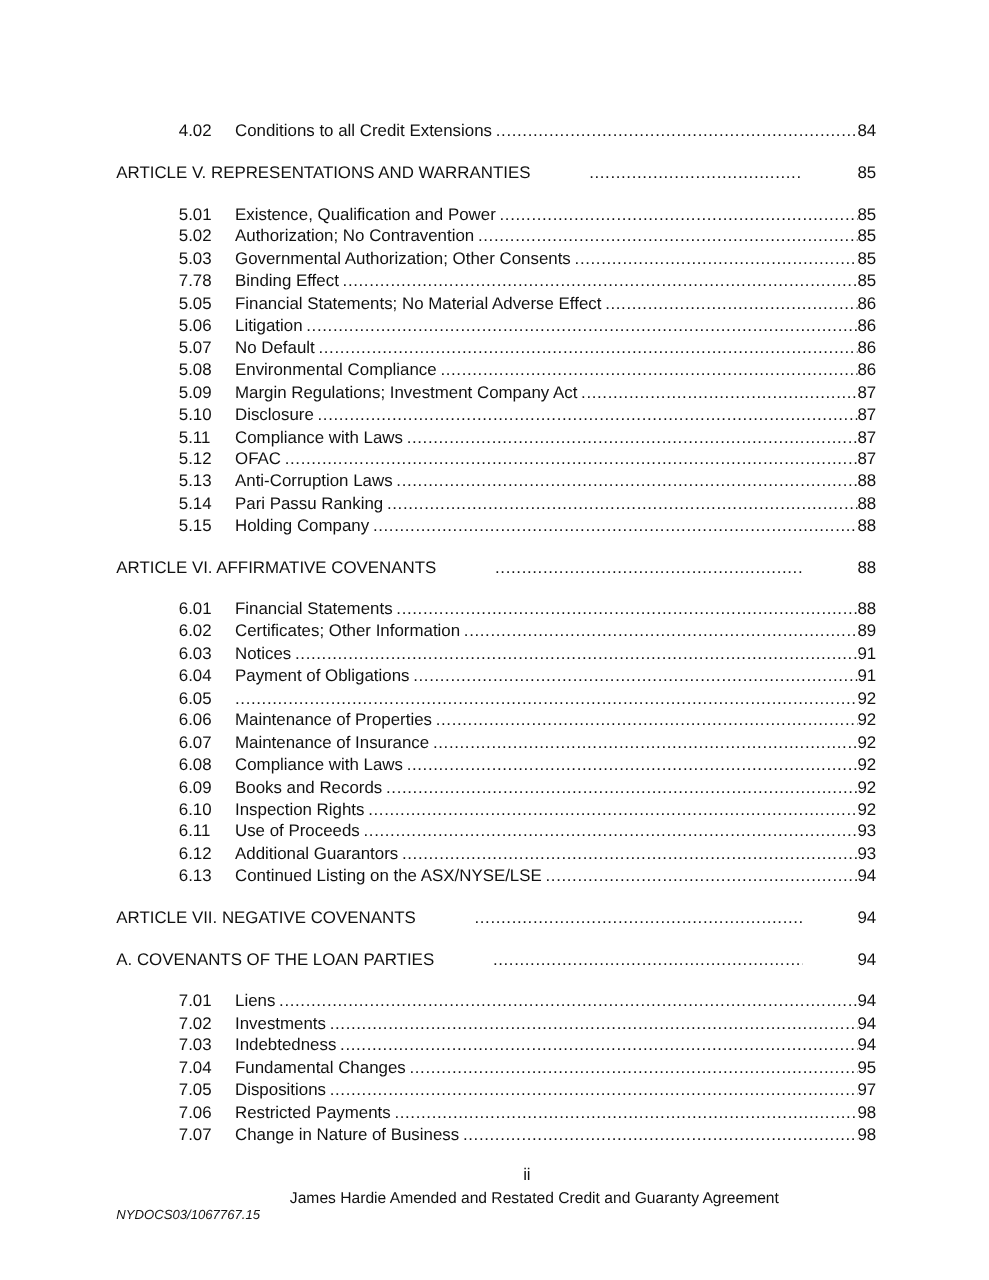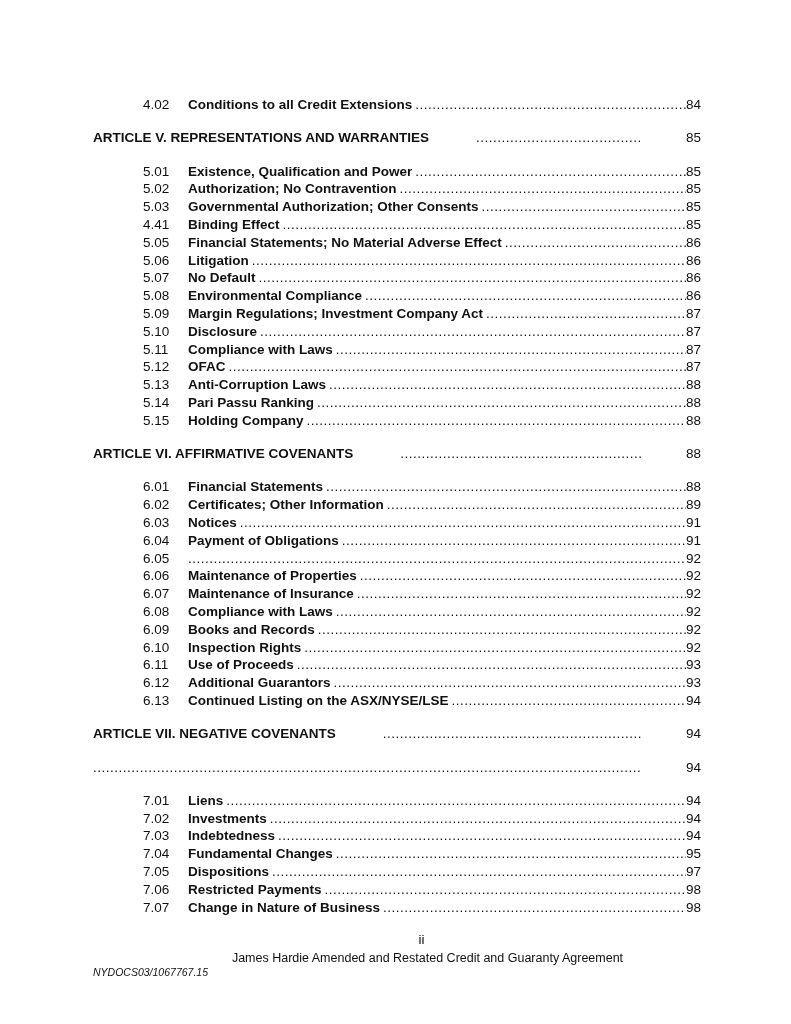--- a/index.html
+++ b/index.html
@@ -41,21 +41,20 @@
     flex: none;
     width: 45px;
   }
   .entry .gap1 {
     flex: none;
     width: 50px;
   }
   .title {
     flex: none;
     padding-right: 3px;
-    font-weight: bold;
   }
   .leader {
     flex: 1 1 auto;
     overflow: hidden;
     white-space: nowrap;
     min-width: 0;
   }
   .leader::after {
     content: "..................................................................................................................................................................................................";
     letter-spacing: 0.5px;
@@ -124,21 +123,21 @@
       </div>
       <div class="toc-row entry">
         <span class="gap1"></span>
         <span class="num">5.03</span>
         <span class="title">Governmental Authorization; Other Consents</span>
         <span class="leader"></span>
         <span class="pagenum">85</span>
       </div>
       <div class="toc-row entry">
         <span class="gap1"></span>
-        <span class="num">4.41</span>
+        <span class="num">7.78</span>
         <span class="title">Binding Effect</span>
         <span class="leader"></span>
         <span class="pagenum">85</span>
       </div>
       <div class="toc-row entry">
         <span class="gap1"></span>
         <span class="num">5.05</span>
         <span class="title">Financial Statements; No Material Adverse Effect</span>
         <span class="leader"></span>
         <span class="pagenum">86</span>
@@ -307,20 +306,21 @@
         <span class="title">Continued Listing on the ASX/NYSE/LSE</span>
         <span class="leader"></span>
         <span class="pagenum">94</span>
       </div>
       <div class="toc-row heading">
         <span class="title">ARTICLE VII. NEGATIVE COVENANTS</span>
         <span class="leader"></span>
         <span class="pagenum">94</span>
       </div>
       <div class="toc-row heading">
+        <span class="title">A. COVENANTS OF THE LOAN PARTIES</span>
         <span class="leader"></span>
         <span class="pagenum">94</span>
       </div>
       <div class="toc-row entry">
         <span class="gap1"></span>
         <span class="num">7.01</span>
         <span class="title">Liens</span>
         <span class="leader"></span>
         <span class="pagenum">94</span>
       </div>

